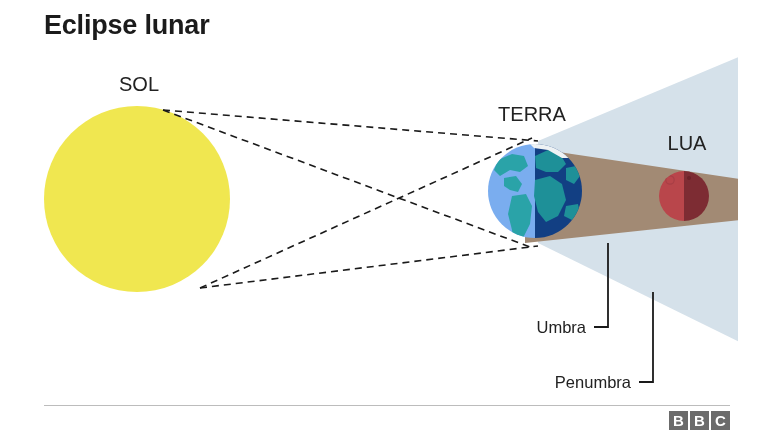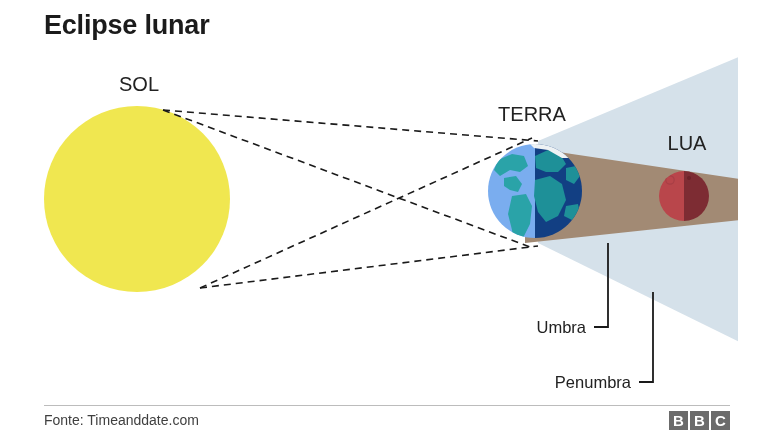--- a/index.html
+++ b/index.html
@@ -155,21 +155,20 @@
 
     <text class="lbl" x="139" y="91" text-anchor="middle">SOL</text>
     <text class="lbl" x="532" y="121" text-anchor="middle">TERRA</text>
     <text class="lbl" x="687" y="150" text-anchor="middle">LUA</text>
     <text class="lbl-small" x="586" y="333" text-anchor="end">Umbra</text>
     <text class="lbl-small" x="631" y="388" text-anchor="end">Penumbra</text>
   </svg>
 
   <div id="footer-rule"></div>
 
-  <div id="source">Fonte: Timeanddate.com</div>
 
   <div id="bbc-logo">
     <div class="blk">B</div>
     <div class="blk">B</div>
     <div class="blk">C</div>
   </div>
 
 </div>
 
 </body></html>

